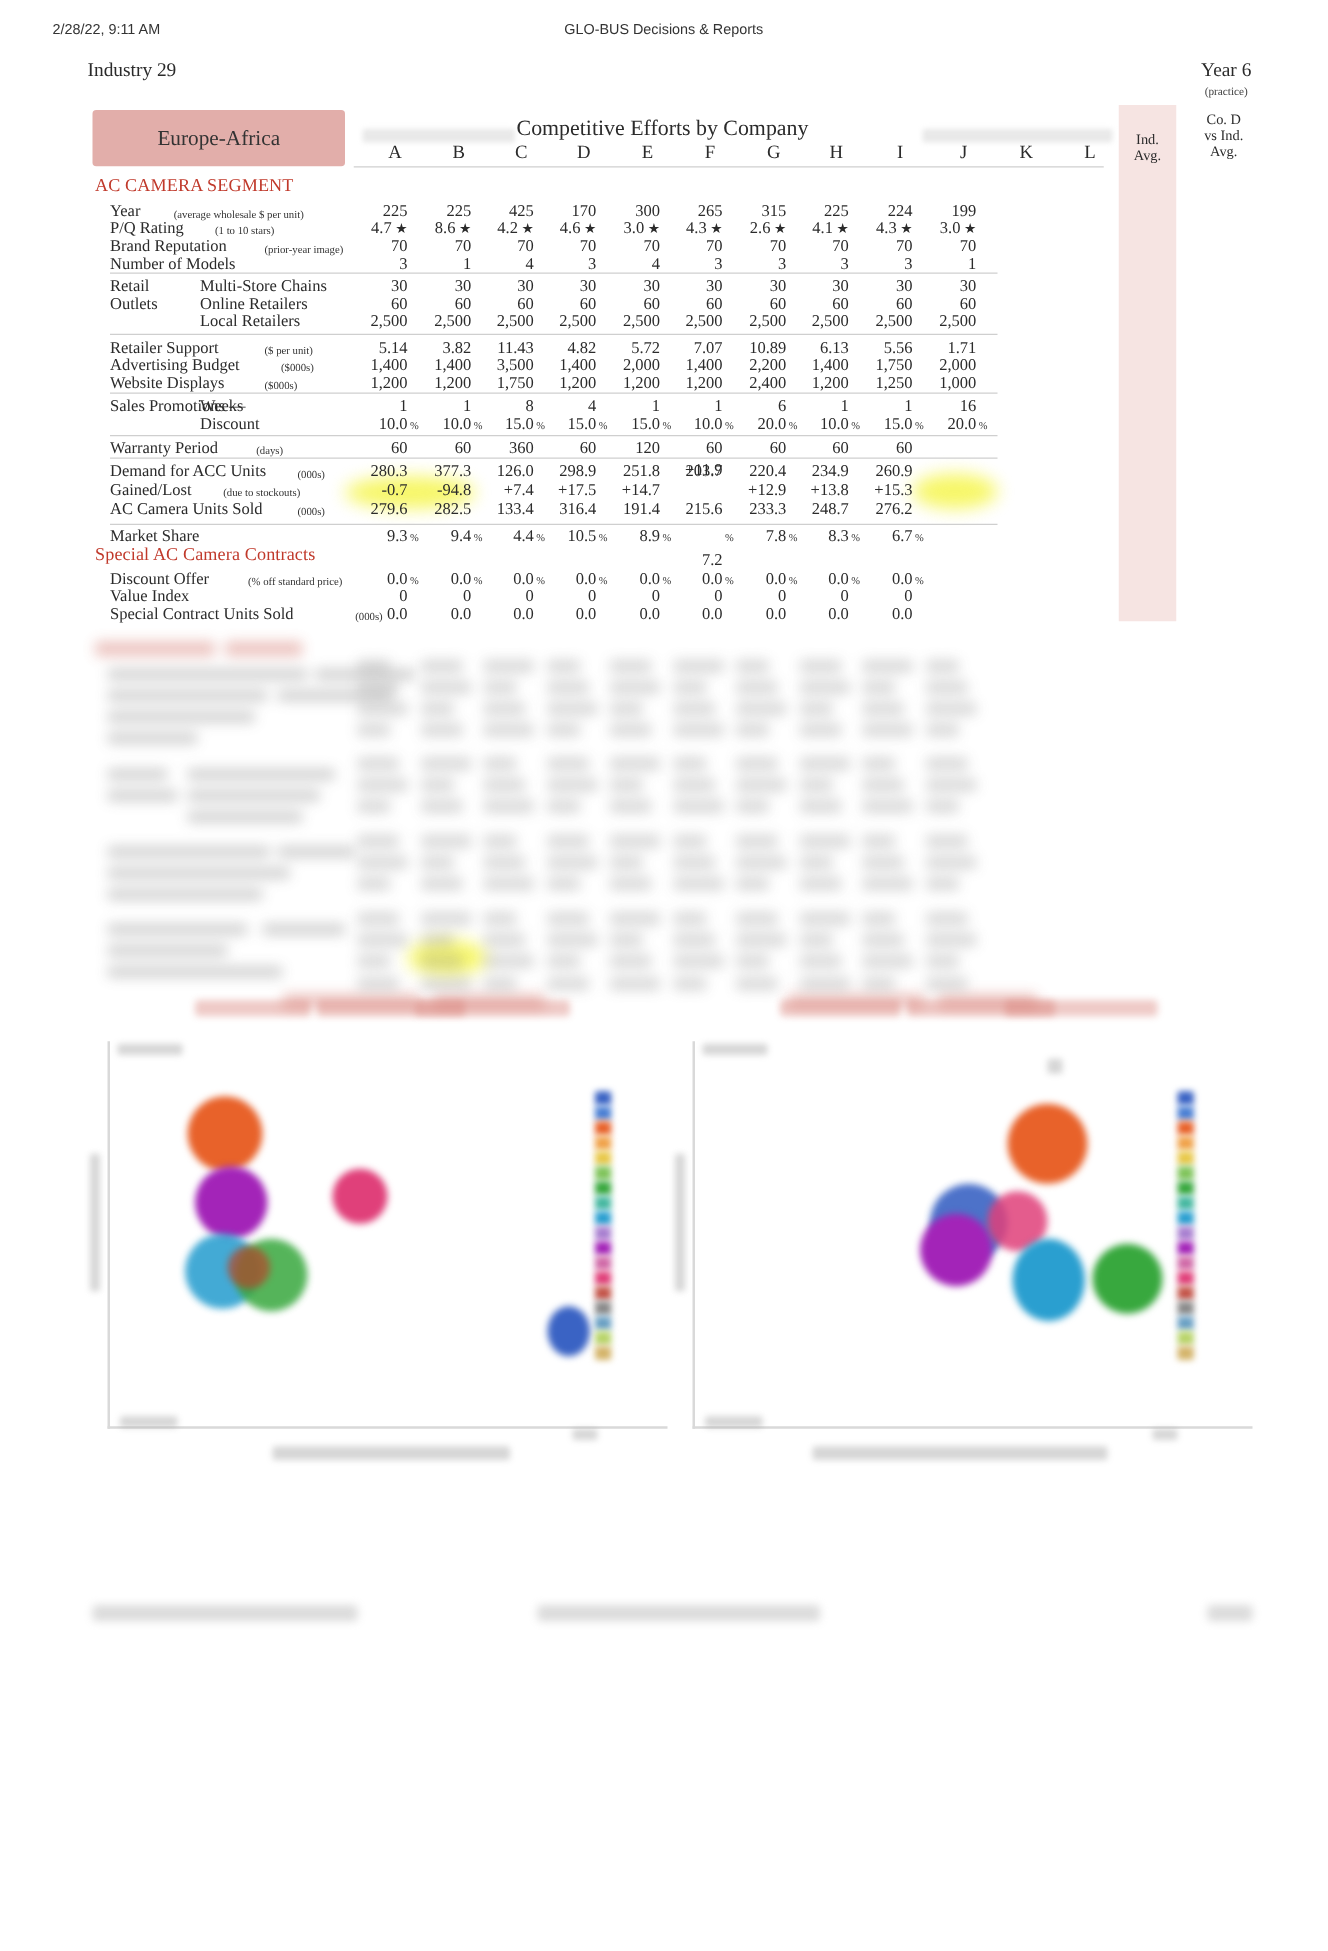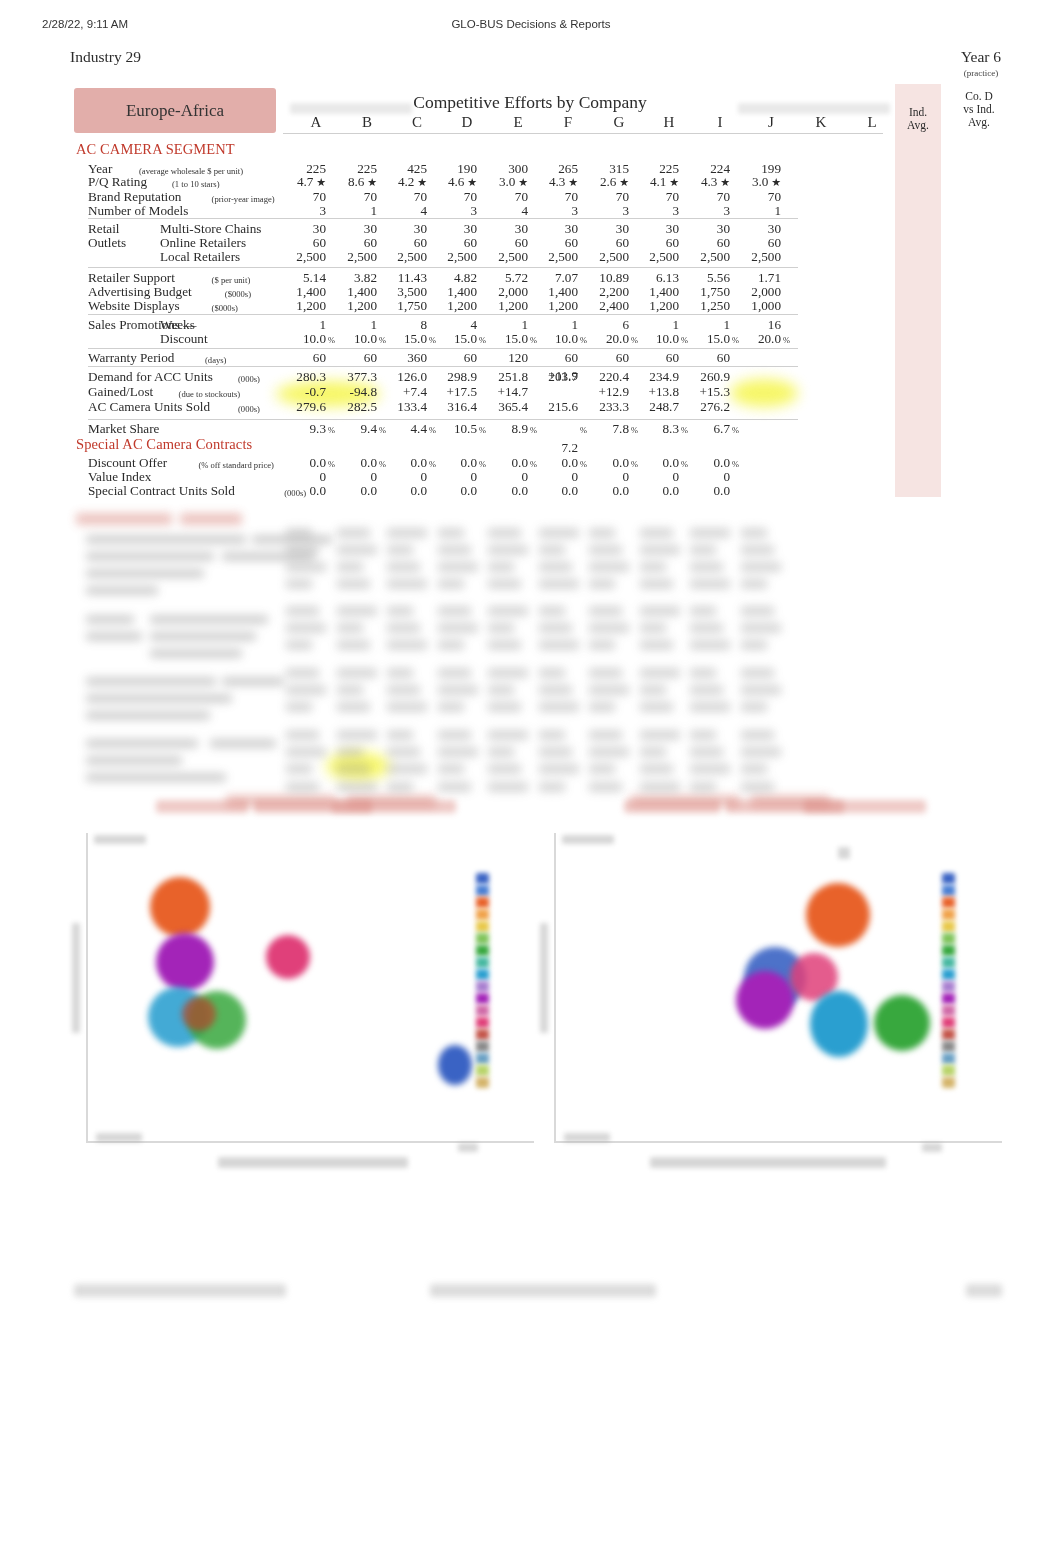--- a/index.html
+++ b/index.html
@@ -168,21 +168,21 @@
 
 <div class="sect-label" style="left:76px; top:141px;">AC CAMERA SEGMENT</div>
 <div class="sect-label" style="left:76px; top:436px;">Special AC Camera Contracts</div>
 
 <div id="table-body">
     <div class="rlabel" style="left: 88px; top: 161px;">Year</div>
     <div class="runit" style="left: 139px; top: 166px;">(average wholesale $ per unit)</div>
     <div class="cell" style="left: 280px; top: 161px;">225</div>
     <div class="cell" style="left: 331px; top: 161px;">225</div>
     <div class="cell" style="left: 381px; top: 161px;">425</div>
-    <div class="cell" style="left: 431px; top: 161px;">190</div>
+    <div class="cell" style="left: 431px; top: 161px;">170</div>
     <div class="cell" style="left: 482px; top: 161px;">300</div>
     <div class="cell" style="left: 532px; top: 161px;">265</div>
     <div class="cell" style="left: 583px; top: 161px;">315</div>
     <div class="cell" style="left: 633px; top: 161px;">225</div>
     <div class="cell" style="left: 684px; top: 161px;">224</div>
     <div class="cell" style="left: 735px; top: 161px;">199</div>
     <div class="rlabel" style="left: 88px; top: 174px;">P/Q Rating</div>
     <div class="runit" style="left: 172px; top: 179px;">(1 to 10 stars)</div>
     <div class="cell star" style="left: 280px; top: 174px;">4.7</div>
     <div class="cell star" style="left: 331px; top: 174px;">8.6</div>
@@ -353,21 +353,21 @@
     <div class="cell" style="left: 532px; top: 368px;">+11.9</div>
     <div class="cell" style="left: 583px; top: 384px;">+12.9</div>
     <div class="cell" style="left: 633px; top: 384px;">+13.8</div>
     <div class="cell" style="left: 684px; top: 384px;">+15.3</div>
     <div class="rlabel" style="left: 88px; top: 399px;">AC Camera Units Sold</div>
     <div class="runit" style="left: 238px; top: 404px;">(000s)</div>
     <div class="cell" style="left: 280px; top: 399px;">279.6</div>
     <div class="cell" style="left: 331px; top: 399px;">282.5</div>
     <div class="cell" style="left: 381px; top: 399px;">133.4</div>
     <div class="cell" style="left: 431px; top: 399px;">316.4</div>
-    <div class="cell" style="left: 482px; top: 399px;">365.4</div>
+    <div class="cell" style="left: 482px; top: 399px;">191.4</div>
     <div class="cell" style="left: 532px; top: 399px;">215.6</div>
     <div class="cell" style="left: 583px; top: 399px;">233.3</div>
     <div class="cell" style="left: 633px; top: 399px;">248.7</div>
     <div class="cell" style="left: 684px; top: 399px;">276.2</div>
     <div class="rlabel" style="left: 88px; top: 421px;">Market Share</div>
     <div class="cell" style="left: 280px; top: 421px;">9.3</div>
     <div class="pct-sign" style="left: 328px; top: 426px;">%</div>
     <div class="cell" style="left: 331px; top: 421px;">9.4</div>
     <div class="pct-sign" style="left: 379px; top: 426px;">%</div>
     <div class="cell" style="left: 381px; top: 421px;">4.4</div>

